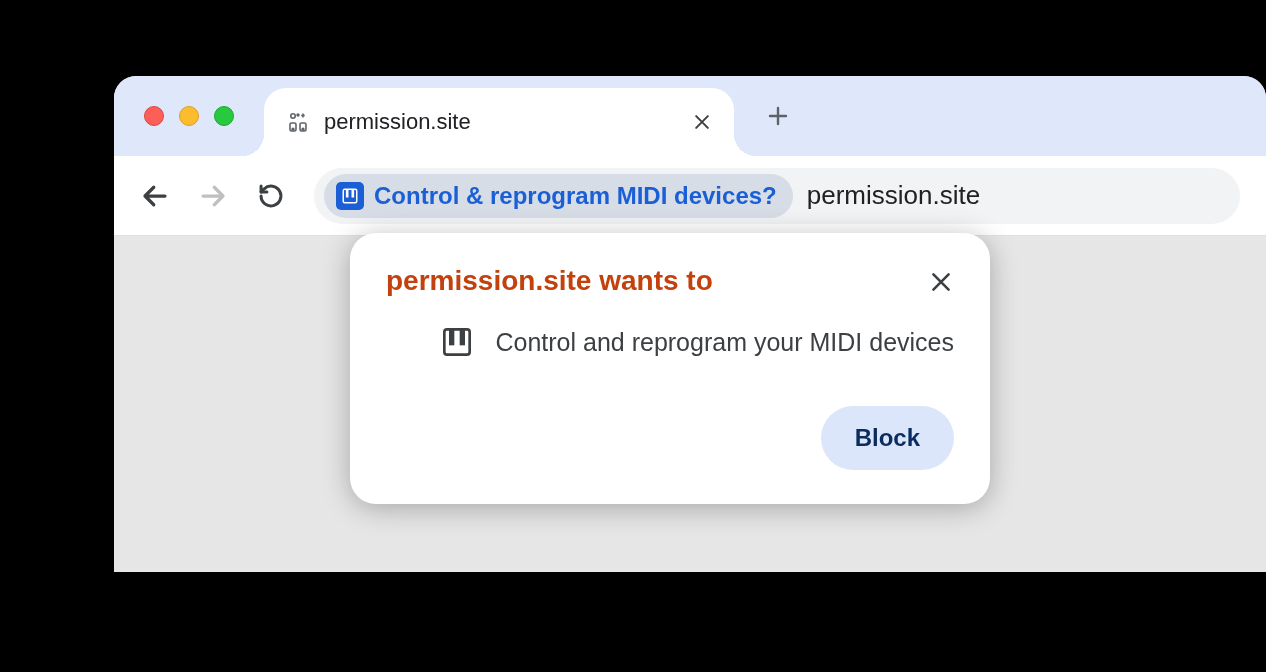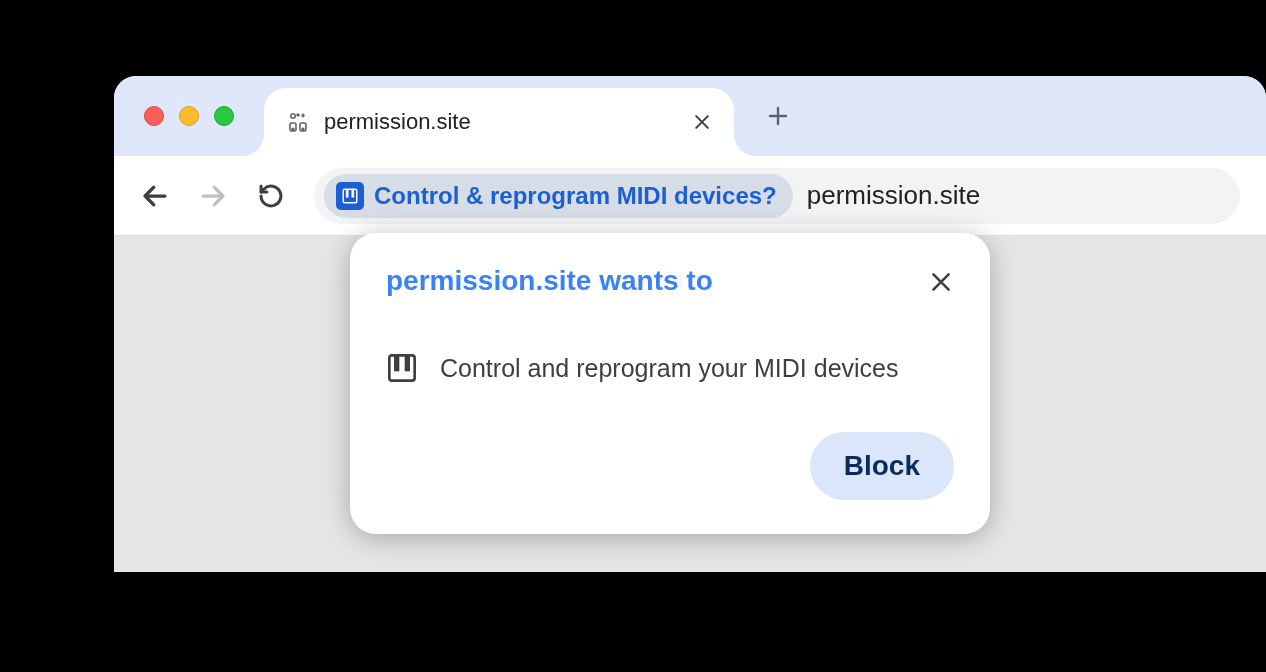--- a/index.html
+++ b/index.html
@@ -164,52 +164,53 @@
     padding: 32px 36px 34px 36px;
   }
   .prompt-header {
     display: flex;
     justify-content: space-between;
     align-items: flex-start;
   }
   .prompt-title {
     font-size: 28px;
     font-weight: 600;
-    color: #3b82f6;
+    color: #c2410c;
   }
   .prompt-close {
     width: 26px; height: 26px;
     color: #3c4043;
     cursor: pointer;
     margin-top: 4px;
   }
   .prompt-body {
     display: flex;
     align-items: center;
     gap: 22px;
-    margin-top: 55px;
+    margin-top: 29px;
+    justify-content: flex-end;
   }
   .body-icon {
     width: 32px; height: 32px;
     color: #3c4043;
   }
   .body-text {
     font-size: 25px;
     color: #3c4043;
   }
   .prompt-actions {
     display: flex;
     justify-content: flex-end;
     gap: 22px;
     margin-top: 48px;
   }
   .pill-btn {
     background: #dbe6fb;
     color: #0a2c5e;
-    font-size: 28px;
+    font-size: 24px;
     font-weight: 600;
     border: none;
     border-radius: 34px;
     padding: 18px 34px;
     cursor: pointer;
   }
 
   svg { display: block; }
 </style>
 </head>

